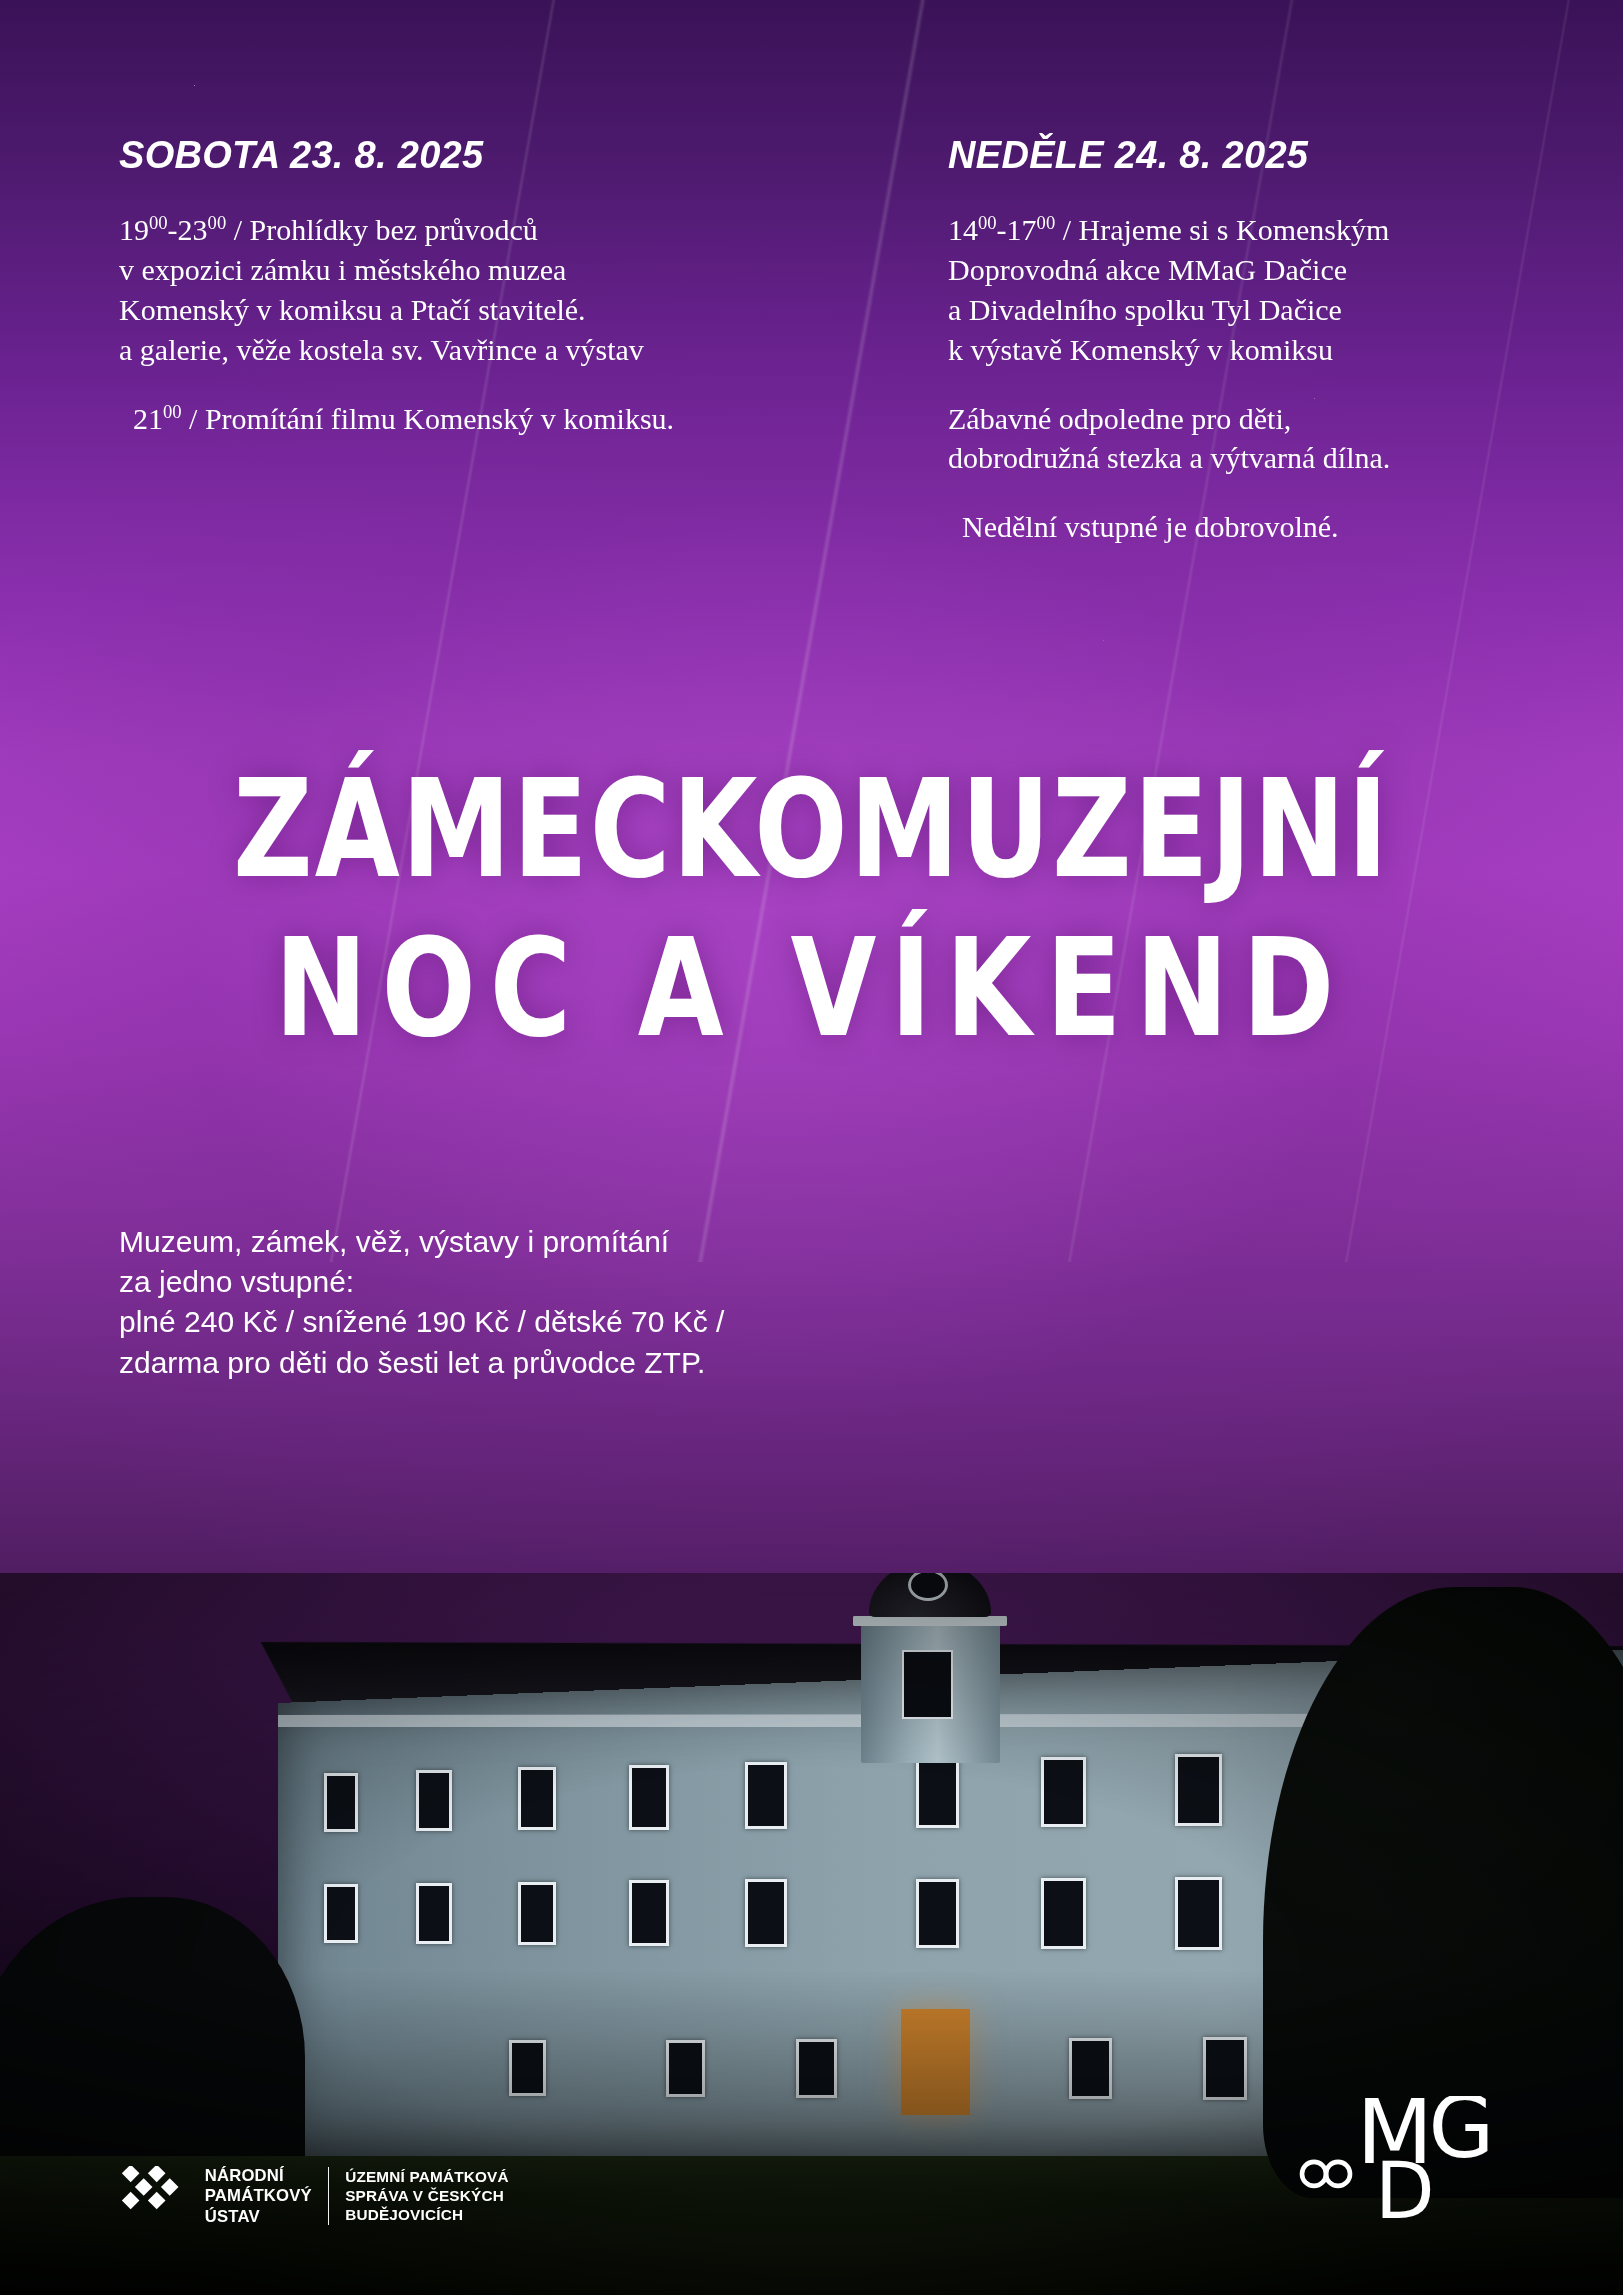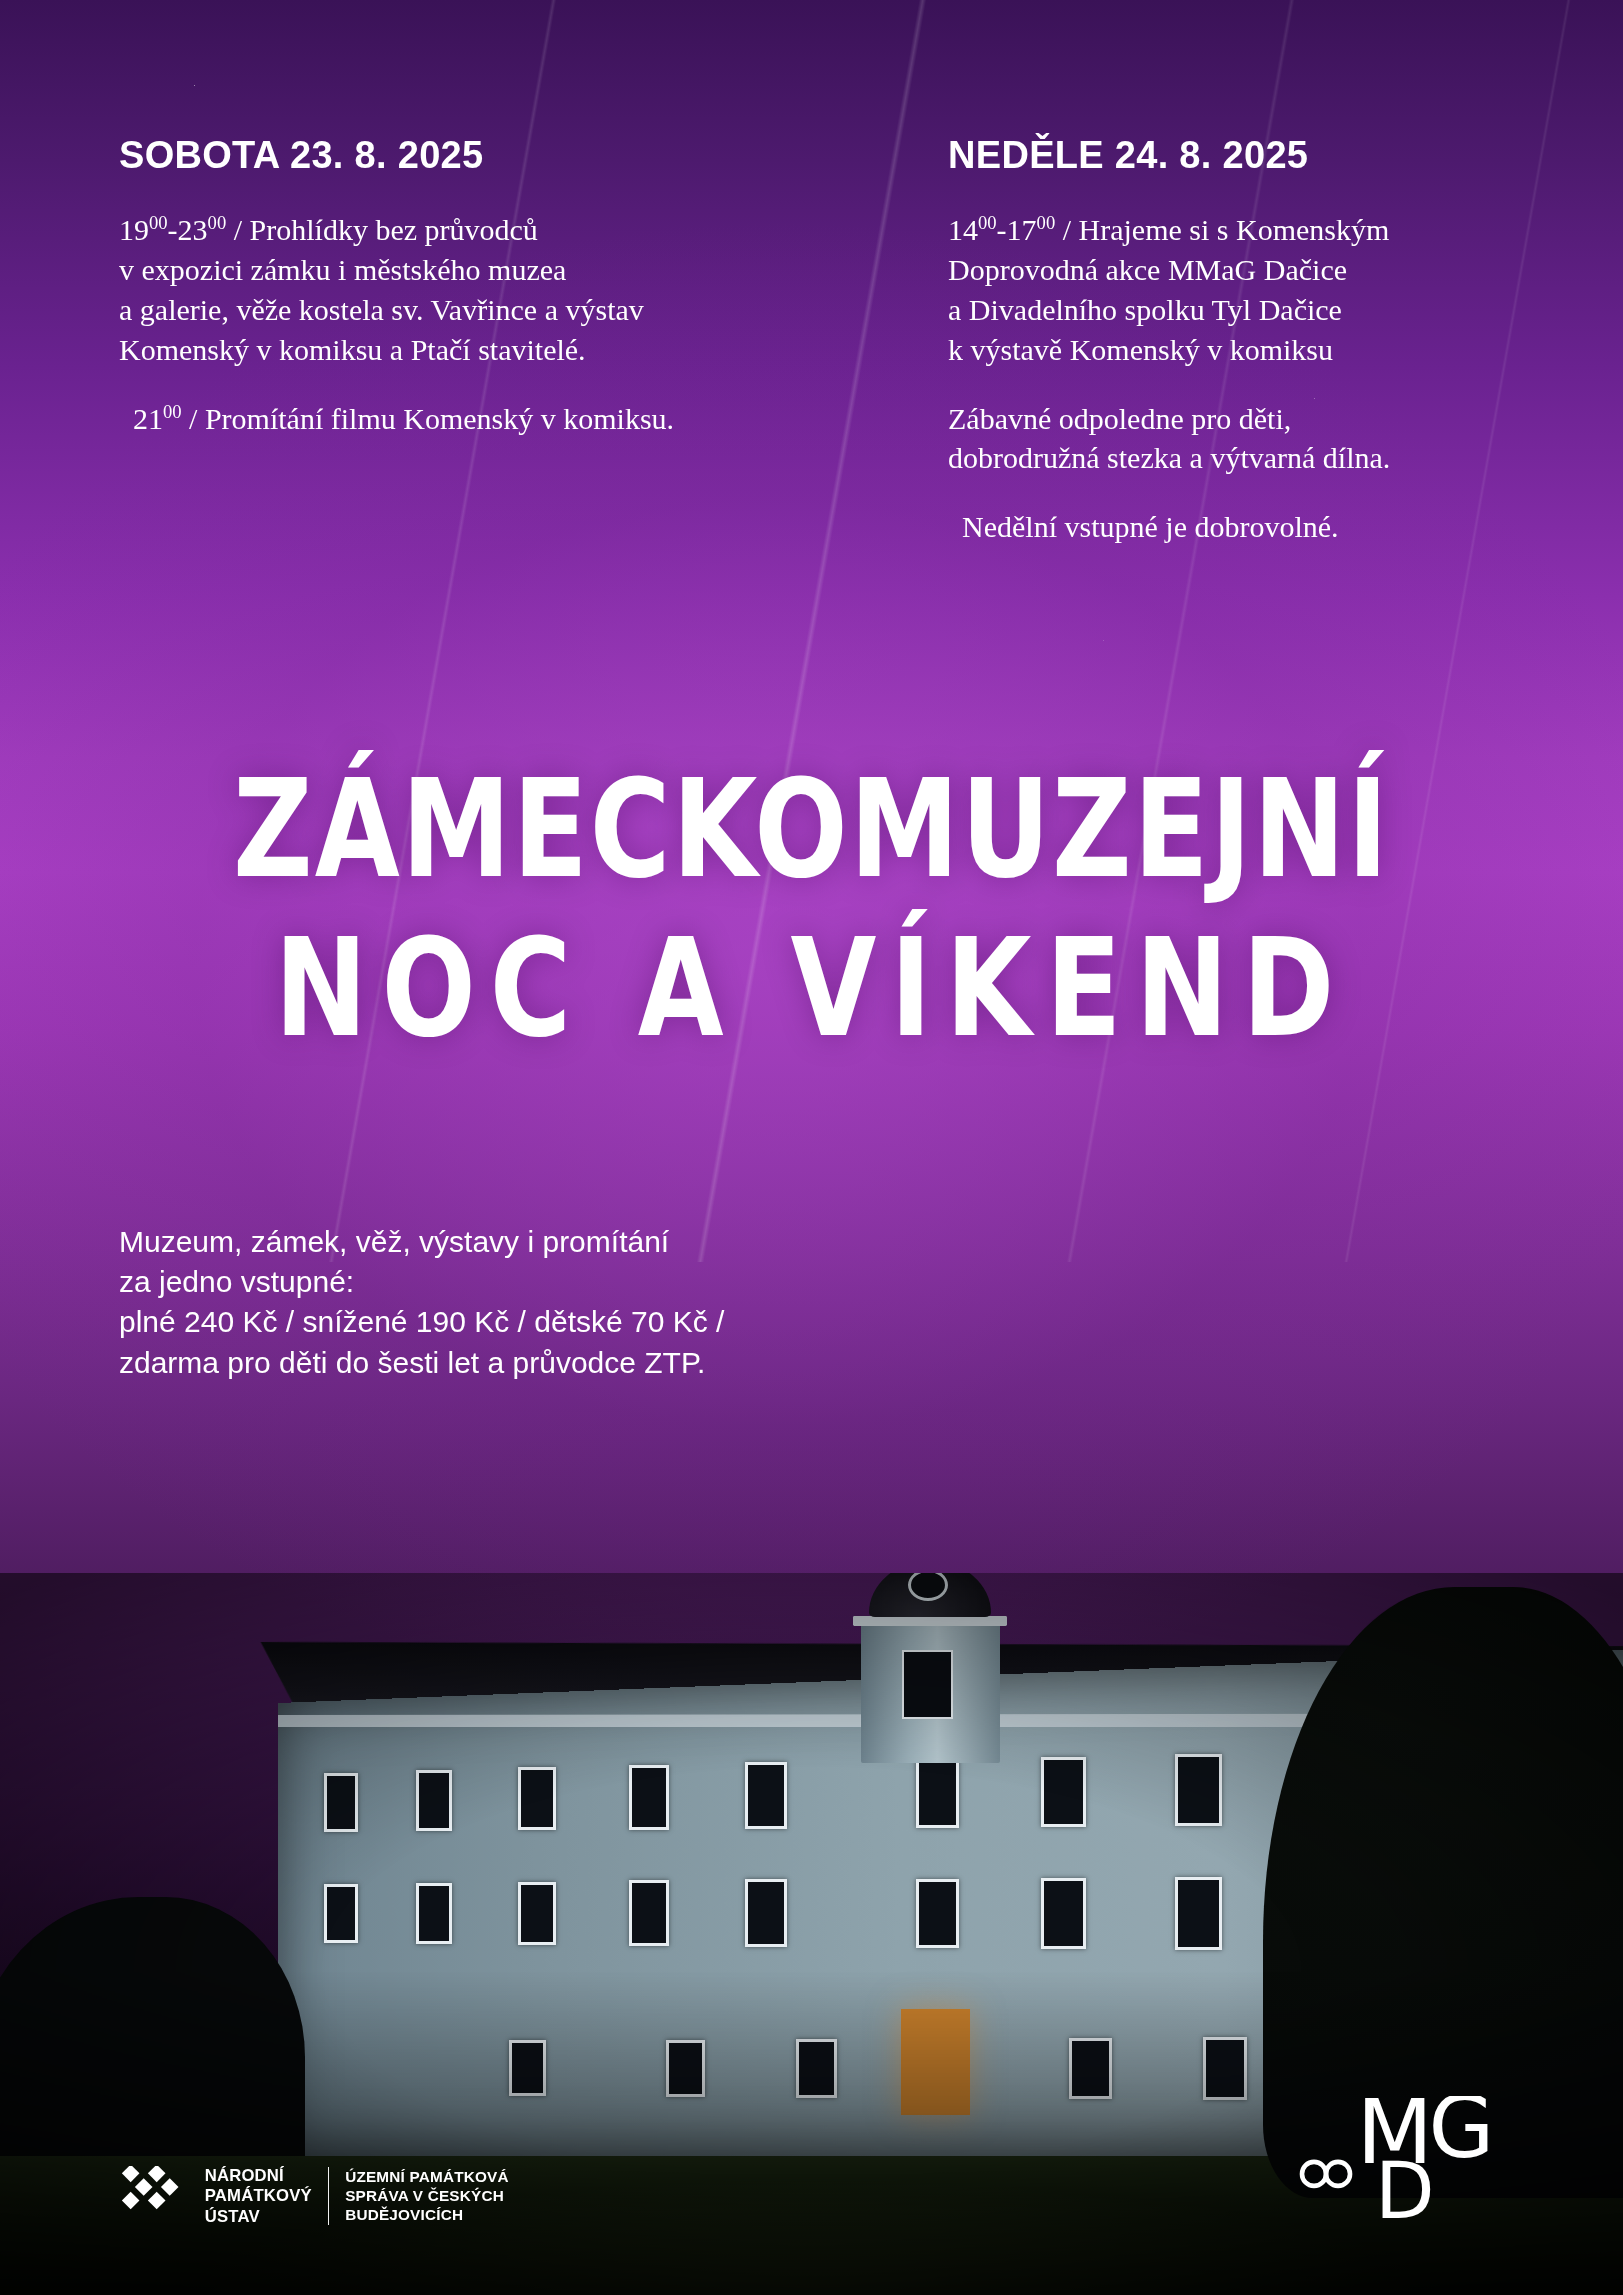--- a/index.html
+++ b/index.html
@@ -98,20 +98,21 @@
   }
   .col-left  { left: 119px; top: 134px; width: 722px; }
   .col-right { left: 948px; top: 134px; width: 639px; }
 
   .day-title {
     font-size: 38px;
     font-weight: 700;
     letter-spacing: 0.3px;
     margin: 0 0 33px 0;
     white-space: nowrap;
+    font-style: italic;
   }
 
   .para {
     font-size: 30px;
     line-height: 1.33;
     font-weight: 400;
     margin: 0 0 29px 0;
     font-family: Liberation Serif, serif;
   }
   .para:last-child { margin-bottom: 0; margin-left: 14px; }
@@ -444,22 +445,22 @@
   </div>
 
   <div class="text-layer">
 
     <div class="col col-left">
       <div class="day-title">SOBOTA 23. 8. 2025</div>
 
       <div class="para">
         <span class="ln"><span>19</span><sup>00</sup><span>-23</span><sup>00</sup><span> /  </span><span>Prohlídky bez průvodců</span></span>
         <span class="ln">v expozici zámku i městského muzea</span>
+        <span class="ln">Komenský v komiksu a Ptačí stavitelé.</span>
         <span class="ln">a galerie, věže kostela sv. Vavřince a výstav</span>
-        <span class="ln">Komenský v komiksu a Ptačí stavitelé.</span>
       </div>
 
       <div class="para">
         <span class="ln"><span>21</span><sup>00</sup><span> /  </span><span>Promítání filmu Komenský v komiksu.</span></span>
       </div>
     </div>
 
     <div class="col col-right">
       <div class="day-title">NEDĚLE 24. 8. 2025</div>
 

